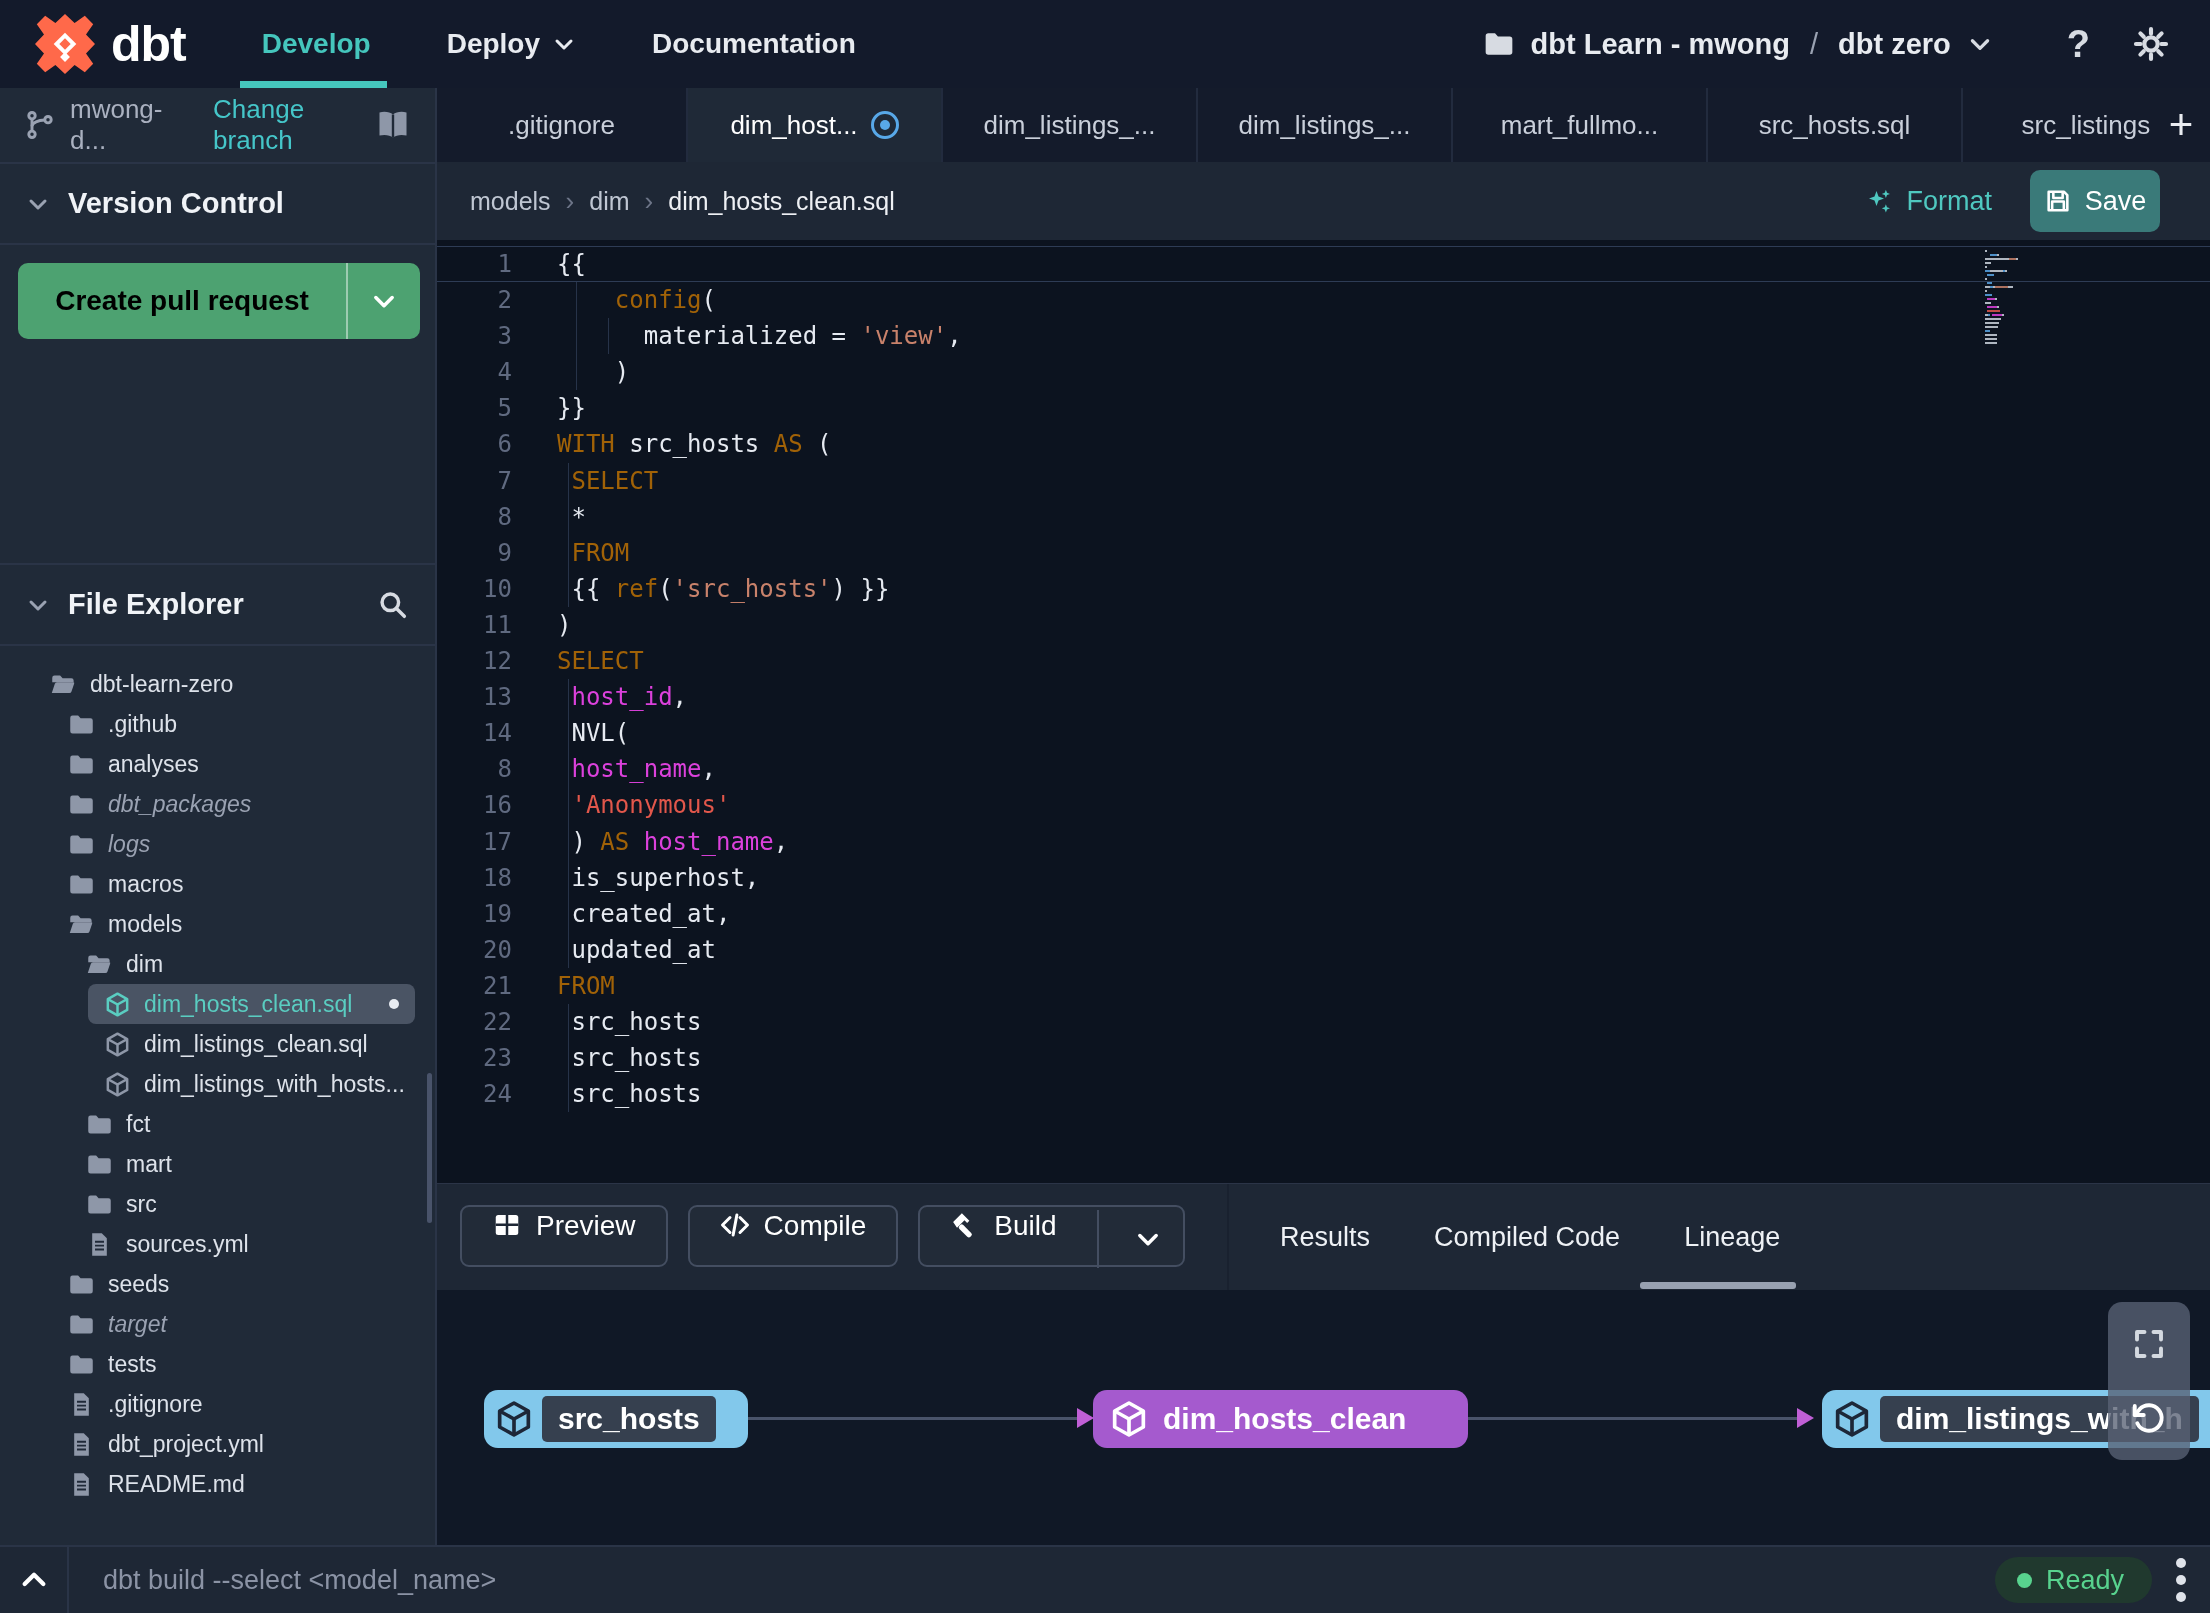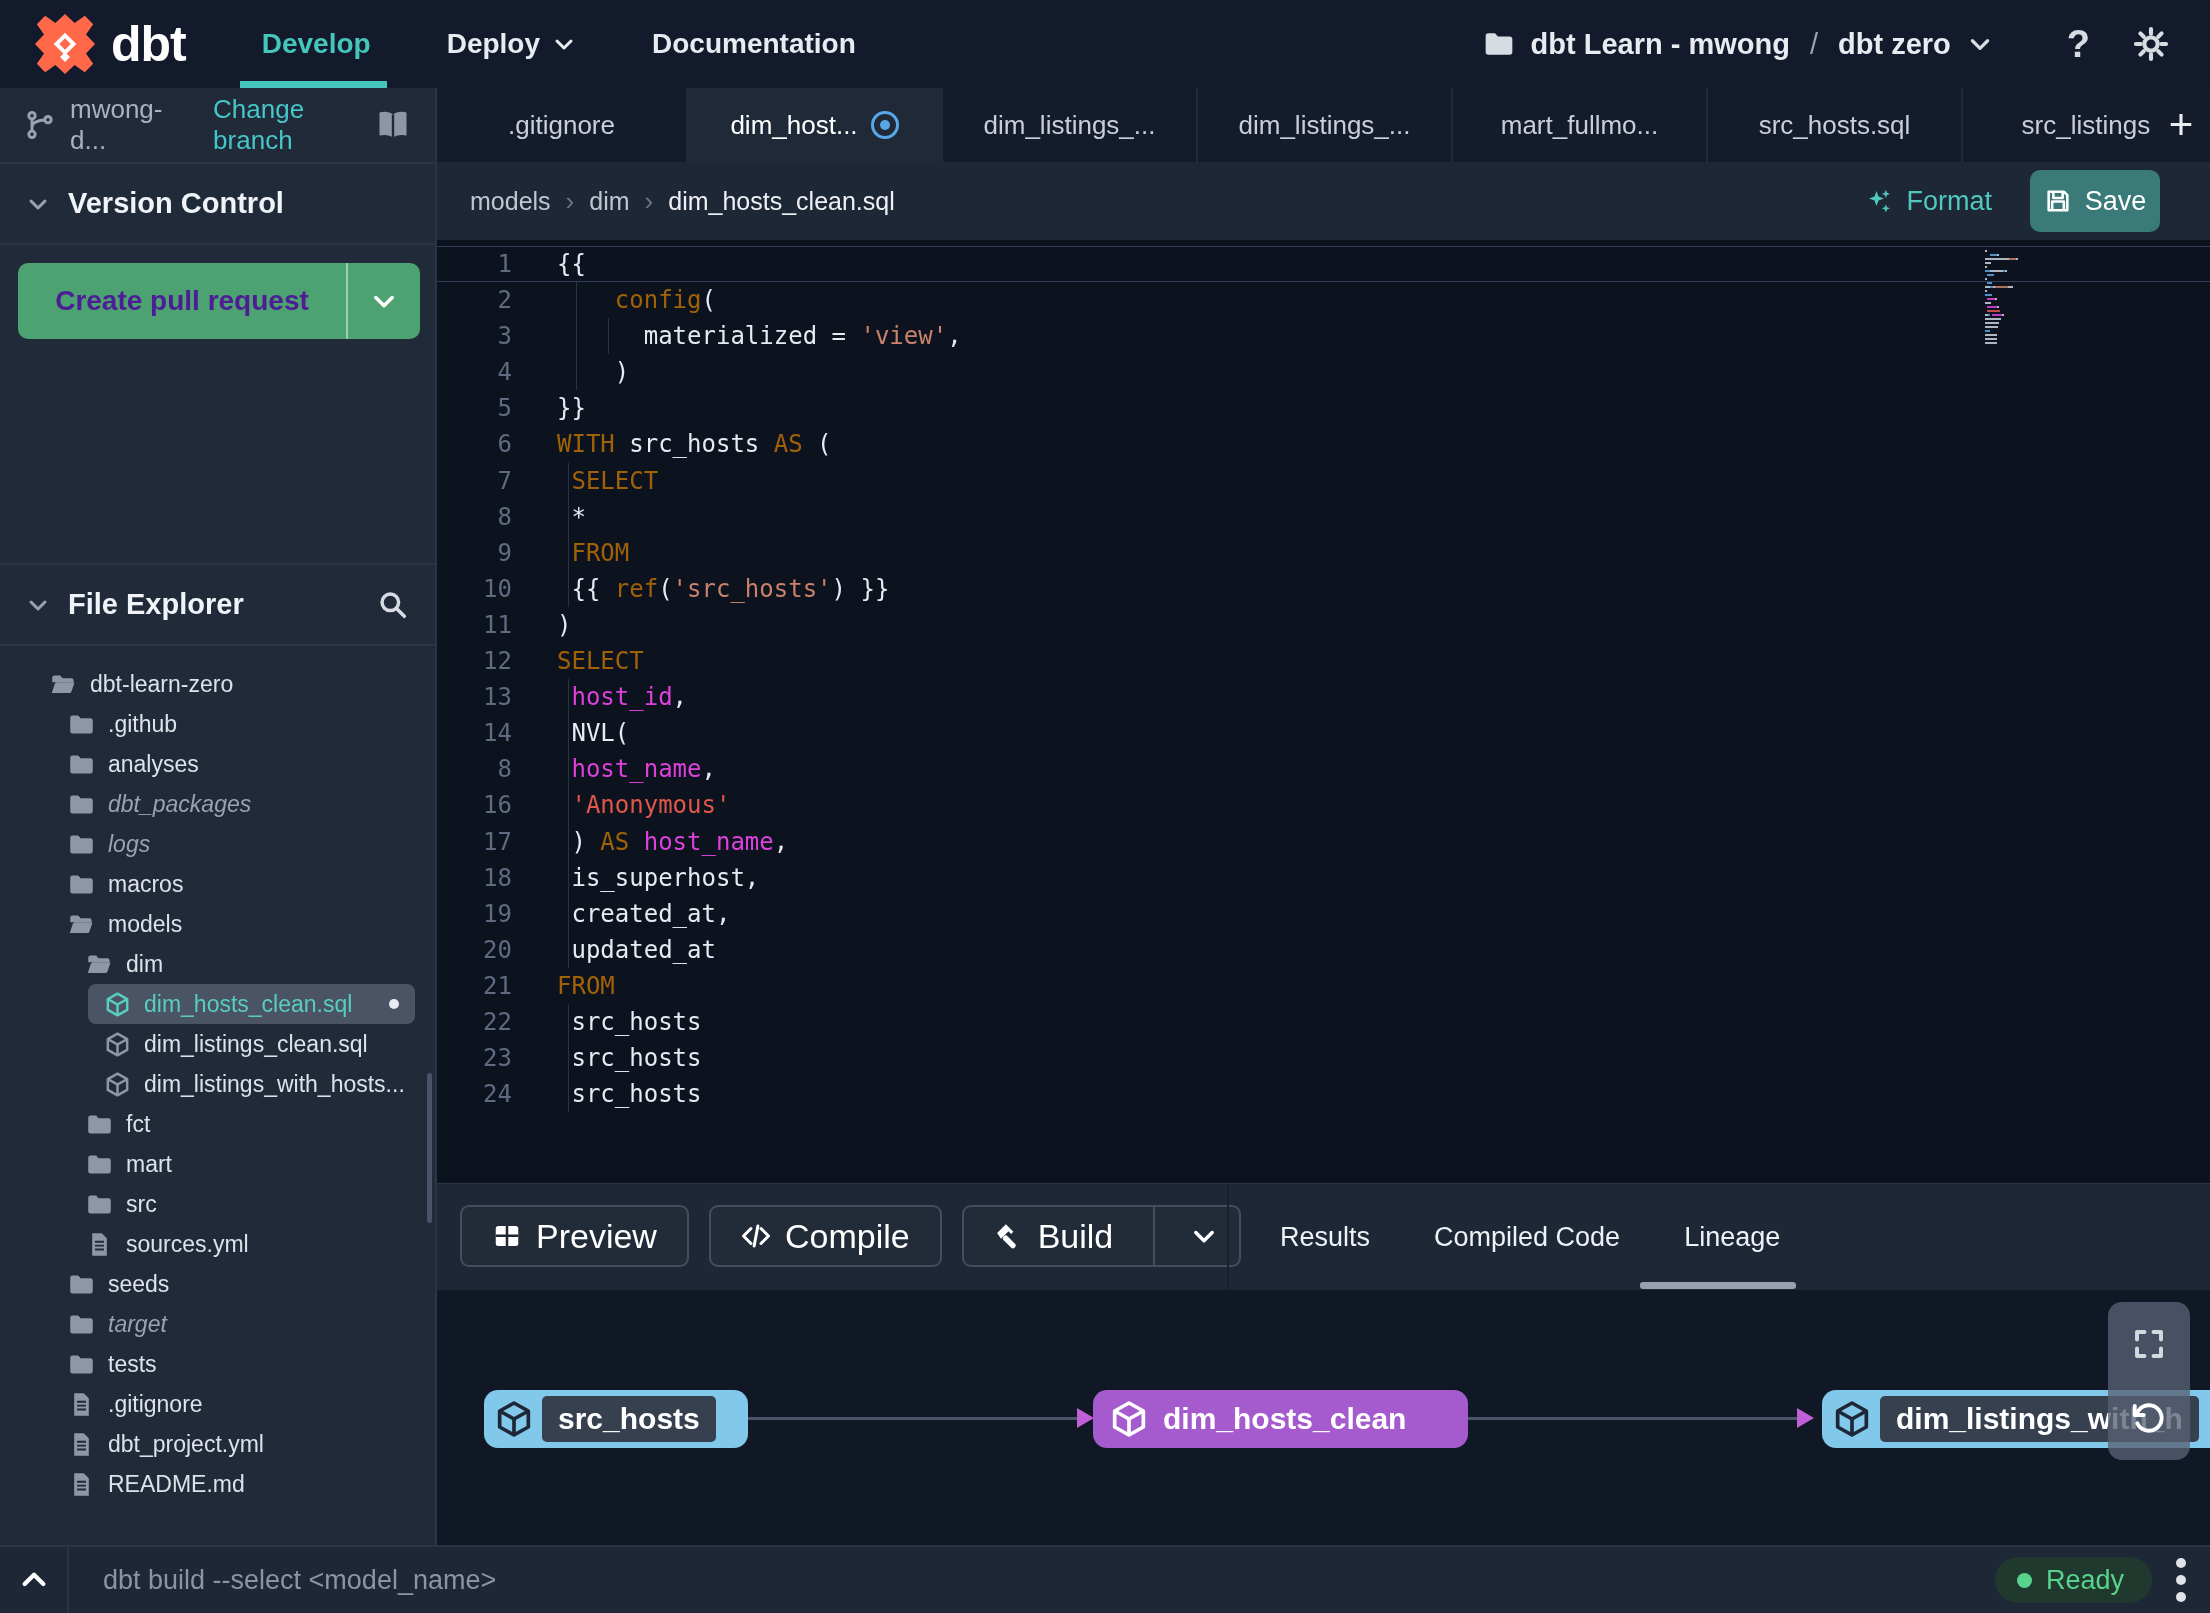--- a/index.html
+++ b/index.html
@@ -29,21 +29,21 @@
   .branch-row{position:absolute;left:0;top:0;right:0;height:76px;border-bottom:2px solid #2a3447;
               display:flex;align-items:center;padding:0 24px;box-sizing:border-box;}
   .branch-name{font-size:26px;color:#aab1c0;margin-left:14px;}
   .branch-action{font-size:26px;color:#45c6c9;margin-left:26px;cursor:pointer;}
   .sec-header{position:absolute;left:0;right:0;display:flex;align-items:center;padding:0 26px;box-sizing:border-box;}
   .sec-title{font-size:29px;font-weight:700;color:#f0f3f7;margin-left:18px;}
   #vc-header{top:76px;height:81px;border-bottom:2px solid #2a3447;}
   #fe-header{top:475px;height:83px;border-top:2px solid #2a3447;border-bottom:2px solid #2a3447;}
   .cpr-btn{position:absolute;left:18px;top:175px;width:402px;height:76px;background:#4da271;border-radius:10px;
            display:flex;align-items:center;cursor:pointer;}
-  .cpr-label{flex:1;text-align:center;font-size:28px;font-weight:600;color:#4c1d95;}
+  .cpr-label{flex:1;text-align:center;font-size:28px;font-weight:600;color:#000000;}
   .cpr-sep{width:2px;height:76px;background:rgba(255,255,255,.45);}
   .cpr-chev{width:72px;display:flex;align-items:center;justify-content:center;}
   #tree{position:absolute;left:0;top:576px;right:0;}
   .trow{height:40px;display:flex;align-items:center;box-sizing:border-box;cursor:pointer;}
   .pill{display:flex;align-items:center;height:40px;flex:1;min-width:0;}
   .trow.selected .pill{background:#4a5464;border-radius:8px;margin-left:-16px;padding-left:16px;margin-right:20px;}
   .ticon{width:27px;height:27px;margin-right:13px;flex:none;display:flex;align-items:center;}
   .tlabel{font-size:23px;color:#dde2ea;white-space:nowrap;}
   .tlabel.italic{font-style:italic;color:#9aa2b2;}
   .trow.selected .tlabel{color:#5acdc1;}
@@ -77,22 +77,22 @@
   .ln{width:120px;text-align:right;padding-right:45px;color:#606a80;flex:none;box-sizing:border-box;}
   .ct{white-space:pre;}
   .tk-kw{color:#a16207;} .tk-str{color:#c9826b;} .tk-str2{color:#e2574b;} .tk-id{color:#dc41dc;} .tk-pl{color:#e6eaf1;}
   .guide{position:absolute;width:1px;background:#273349;}
   #minimap{position:absolute;left:1548px;top:10px;width:66px;overflow:hidden;}
   .mrow{height:2px;margin-bottom:2px;display:flex;}
   .mseg{height:2px;flex:none;opacity:.85;}
   
   #panelbar{position:absolute;left:0;top:1095px;right:0;height:107px;background:#1e2735;border-top:1px solid #2b3447;box-sizing:border-box;}
   #panel-buttons{position:absolute;left:23px;top:21px;display:flex;gap:20px;}
-  .pbtn{height:62px;border:2px solid #444e61;border-radius:9px;display:flex;align-items:center;justify-content:center;
-        gap:14px;color:#fff;font-size:34px;padding:3px 30px;box-sizing:border-box;cursor:pointer;background:rgba(255,255,255,.02);}
+  .pbtn{height:62px;border:2px solid #444e61;border-radius:9px;display:flex;align-items:flex-start;justify-content:center;
+        gap:14px;color:#fff;font-size:28px;padding:3px 30px;box-sizing:border-box;cursor:pointer;background:rgba(255,255,255,.02);}
   .pbtn.split{padding-right:0;}
   .split-div{width:2px;height:58px;background:#444e61;margin-left:26px;}
   .split-chev{width:70px;height:58px;display:flex;align-items:center;justify-content:center;cursor:pointer;}
   .pbar-sep{position:absolute;left:790px;top:0;bottom:0;width:2px;background:#19212f;}
   #panel-tabs{position:absolute;left:843px;top:0;height:100%;display:flex;align-items:center;gap:64px;}
   .ptab{font-size:27px;color:#eef1f5;cursor:pointer;}
   .ptab-underline{position:absolute;left:1203px;bottom:1px;width:156px;height:7px;background:#98a1b1;border-radius:3px;}
   
   #lineage{position:absolute;left:0;top:1202px;right:0;height:255px;background:#101826;overflow:hidden;}
   .lnode{position:absolute;top:100px;height:58px;border-radius:14px;display:flex;align-items:center;cursor:pointer;box-sizing:border-box;}

